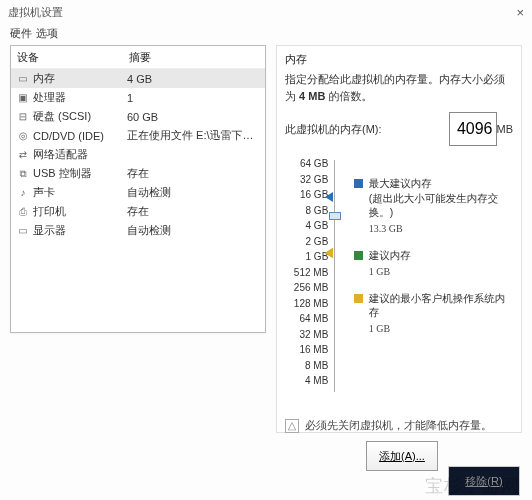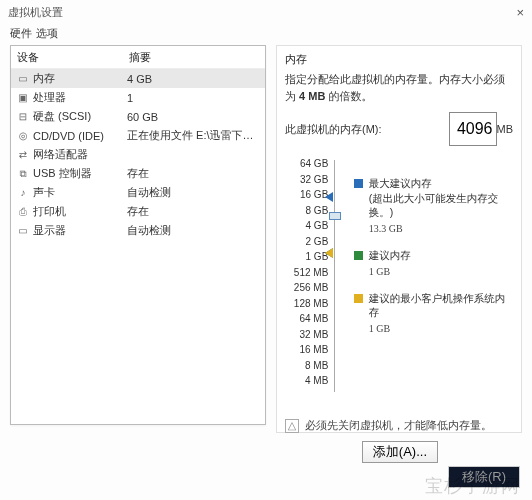--- a/index.html
+++ b/index.html
@@ -3,21 +3,21 @@
 <meta charset="utf-8">
 <style>
 * { box-sizing: border-box; margin: 0; padding: 0; font-family: "Microsoft YaHei", sans-serif; }
 body { width: 532px; height: 500px; background: #fdfdfd; color: #333; font-size: 11px; overflow: hidden; }
 .titlebar { height: 24px; display: flex; align-items: center; justify-content: space-between; padding: 0 8px; color: #555; }
 .title { font-size: 11px; }
 .close-x { font-size: 13px; color: #555; cursor: default; }
 .tabs { display: flex; gap: 4px; padding: 2px 10px 4px 10px; }
 .tab { color: #333; font-size: 11px; }
 .content { display: flex; padding: 0 10px; gap: 10px; }
-.left-panel { width: 256px; border: 1px solid #bbb; height: 380px; background: #fff; box-shadow: 0 1px 2px rgba(0,0,0,0.05); }
+.left-panel { width: 256px; border: 1px solid #bbb; height: 288px; background: #fff; box-shadow: 0 1px 2px rgba(0,0,0,0.05); }
 .right-panel { flex: 1; height: 388px; border: 1px solid #e0e0e0; background: #fff; padding: 6px 8px; }
 .lp-header { display: flex; padding: 4px 6px 3px 6px; border-bottom: 1px solid #eee; }
 .lp-col1 { width: 112px; color: #222; }
 .lp-col2 { flex: 1; color: #222; }
 .lp-row { display: flex; align-items: center; padding: 2px 4px; font-size: 11px; }
 .lp-row.sel { background: #e8e8e8; }
 .dev-icon { width: 16px; height: 14px; display: inline-flex; align-items: center; justify-content: center; margin-right: 2px; color: #666; font-size: 10px; }
 .dev-name { width: 94px; white-space: nowrap; overflow: hidden; text-overflow: ellipsis; }
 .dev-summary { flex: 1; white-space: nowrap; overflow: hidden; text-overflow: ellipsis; }
 .rp-title { font-size: 11px; margin-bottom: 4px; color: #222; }
@@ -39,21 +39,21 @@
 .leg-item { display: flex; align-items: flex-start; margin-bottom: 6px; }
 .leg-sq { width: 9px; height: 9px; margin-right: 6px; margin-top: 3px; flex-shrink: 0; }
 .leg-sq.blue { background: #2a6db8; }
 .leg-sq.green { background: #2e8b3d; }
 .leg-sq.yellow { background: #e0b020; }
 .leg-text { font-size: 10.5px; color: #333; }
 .leg-sub { font-size: 10px; color: #444; margin-top: 2px; font-family: Liberation Serif, serif; }
 .rp-warning { display: flex; align-items: center; gap: 6px; font-size: 11px; color: #444; margin-top: 18px; padding-top: 8px; }
 .warn-icon { width: 14px; height: 14px; display: inline-flex; align-items: center; justify-content: center; font-size: 11px; color: #888; border: 1px solid #aaa; }
 .button-row { display: flex; justify-content: flex-end; gap: 10px; padding: 8px 12px 0 0; }
-.btn { min-width: 72px; height: 22px; border: 1px solid #999; background: linear-gradient(#fff,#eee); font-size: 13px; padding: 0 10px; }
+.btn { min-width: 72px; height: 30px; border: 1px solid #999; background: linear-gradient(#fff,#eee); font-size: 11px; padding: 0 10px; text-decoration: underline; }
 .btn.disabled { color: #999; border-color: #ccc; background: #0f172a; margin-top: 25px; }
 .watermark { position: absolute; right: 12px; bottom: 2px; font-size: 18px; color: rgba(0,0,0,0.18); font-weight: 300; letter-spacing: 1px; }
 </style>
 </head>
 <body>
 
 <div class="titlebar">
   <span class="title">虚拟机设置</span>
   <span class="close-x">×</span>
 </div>

